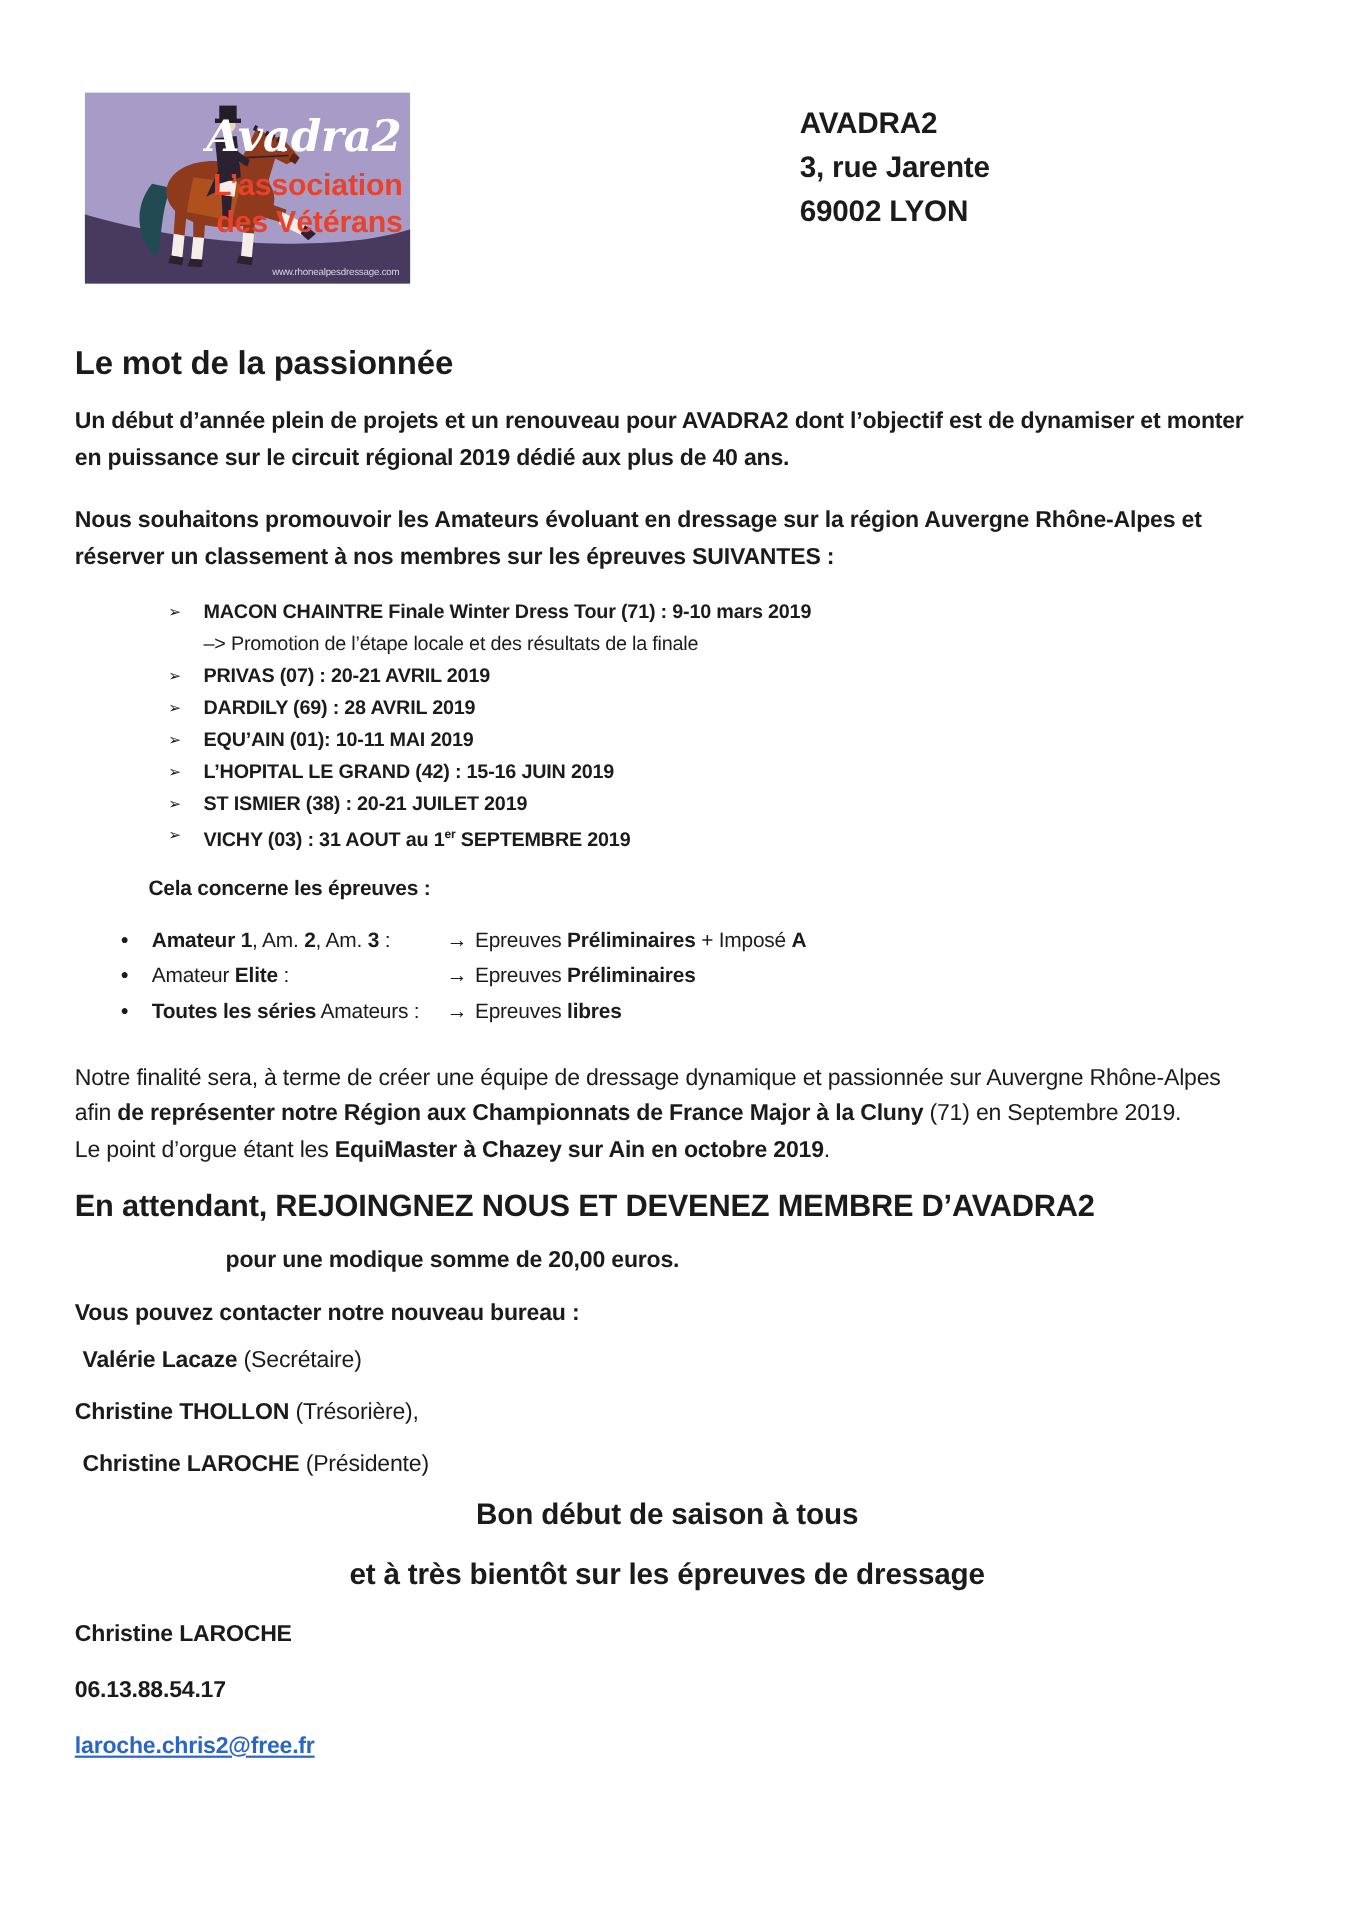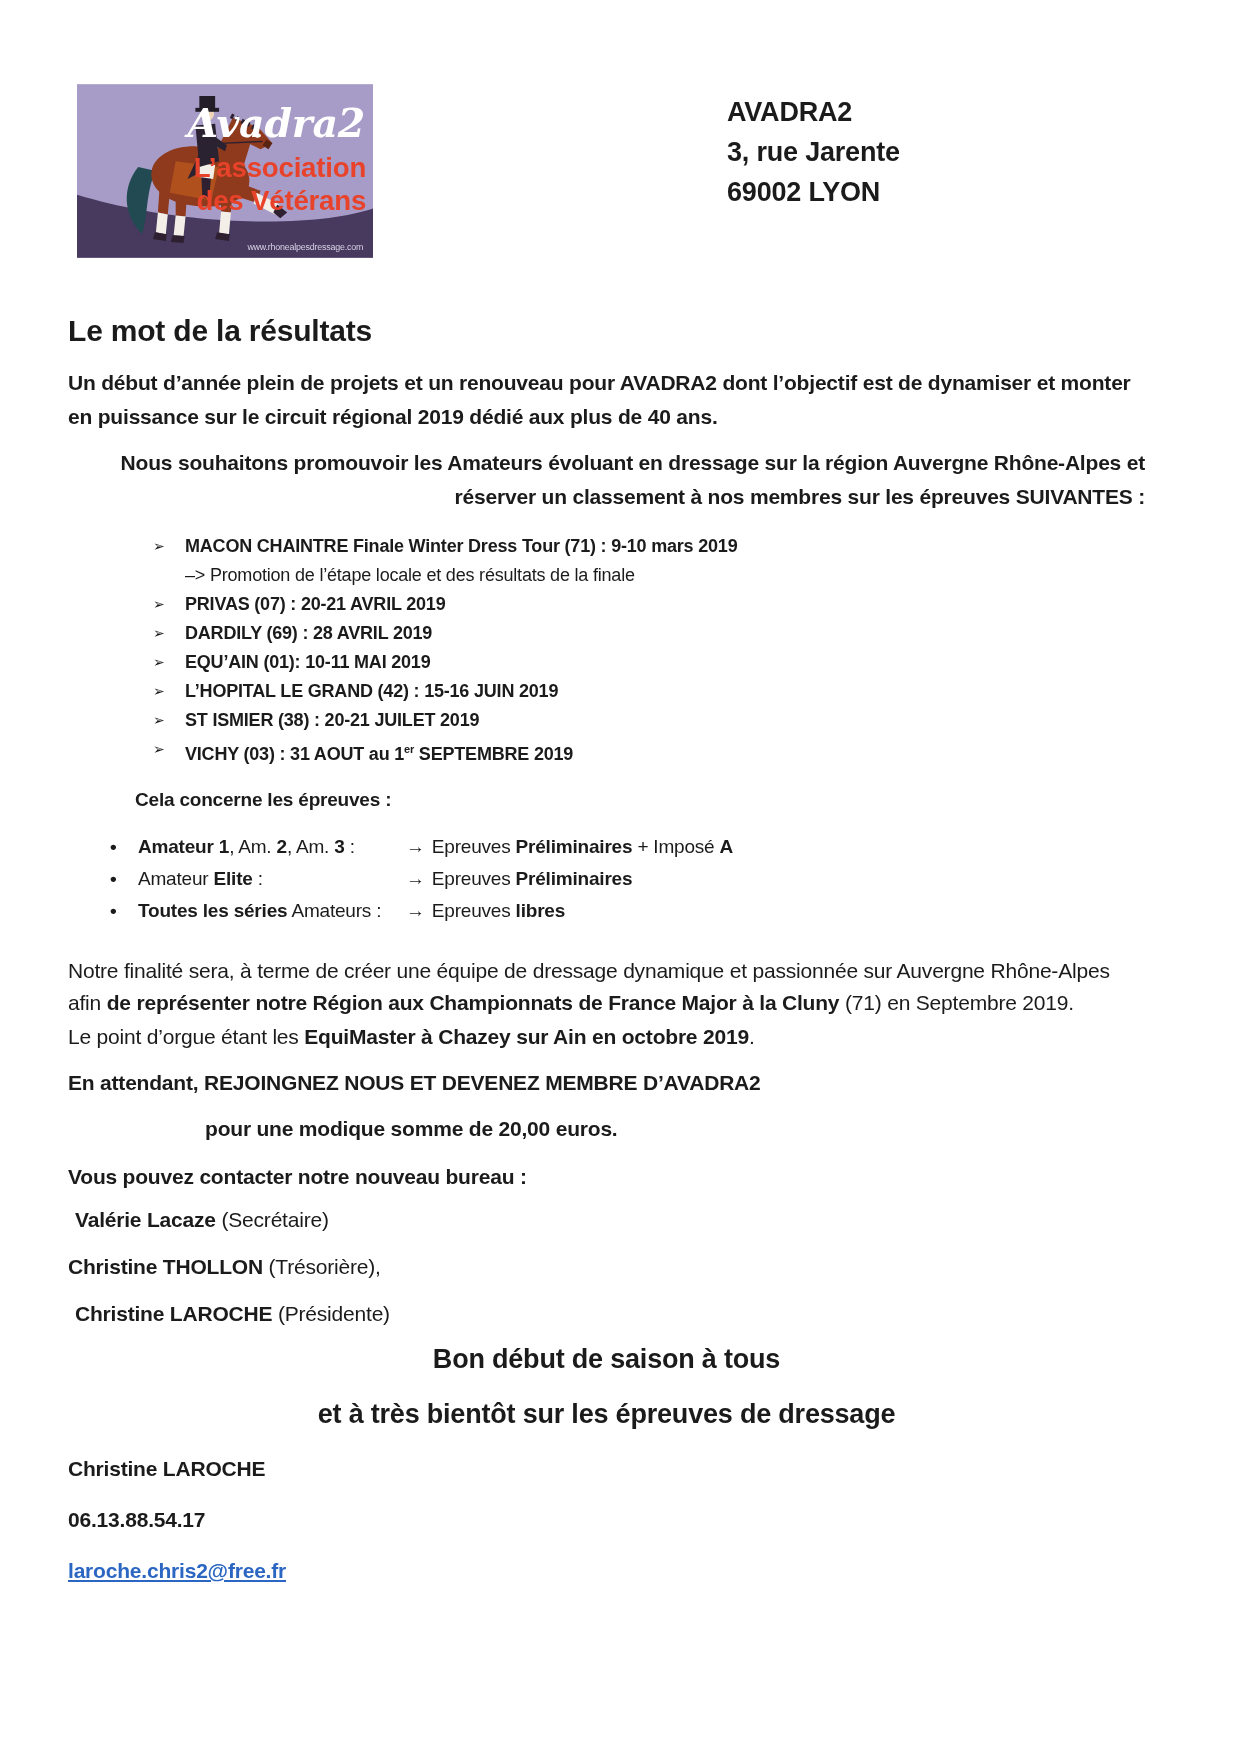--- a/index.html
+++ b/index.html
@@ -11,42 +11,42 @@
   .content{padding:0 58px 0 68px;}
 
   
   .header{position:relative;height:259px;}
   .logo{position:absolute;left:77px;top:83px;width:296px;height:176px;display:block;}
   .address{position:absolute;left:727px;top:92px;font-weight:700;font-size:27px;line-height:40px;}
 
   
   .title{font-size:30px;font-weight:700;margin-top:55px;}
   .para{font-size:21px;font-weight:700;line-height:34px;margin-top:18px;max-width:1115px;}
-  .para + .para{margin-top:12px;text-align:right;}
+  .para + .para{margin-top:22px;}
 
   
   .events{margin-top:18px;font-size:18px;font-weight:700;}
   .event-row{position:relative;padding-left:117px;line-height:29px;}
   .event-marker{position:absolute;left:85px;top:0;font-size:14px;font-weight:400;}
   .event-note{font-weight:400;font-size:18px;padding-left:117px;line-height:29px;}
   sup{font-size:11px;}
 
   .cela{margin-top:20px;padding-left:67px;font-size:19px;font-weight:700;}
 
   
   .epreuves{margin-top:20px;font-size:19px;font-weight:400;}
   .ep-row{display:flex;padding-left:42px;line-height:32px;}
   .ep-bullet{width:28px;font-weight:700;}
   .ep-label{width:268px;}
   .ep-arrow{font-weight:700;margin-right:7px;}
   .b{font-weight:700;}
 
   .finalite{font-size:21px;font-weight:400;line-height:32px;margin-top:28px;max-width:1118px;}
   .orgue{font-size:21px;font-weight:400;margin-top:6px;}
-  .attendant{font-size:21px;font-weight:700;margin-top:22px;}
+  .attendant{font-size:28px;font-weight:700;margin-top:22px;}
   .somme{font-size:21px;font-weight:700;margin-top:22px;padding-left:137px;}
   .bureau-heading{font-size:21px;font-weight:700;margin-top:24px;}
   .member{font-size:21px;margin-top:14px;line-height:33px;}
   .member .name{font-weight:700;}
   .member .role{font-weight:400;}
   .member.indent{padding-left:7px;}
 
   
   .contact-line{margin-top:4px;padding-left:27px;font-size:26px;font-weight:700;white-space:pre-wrap;}
   a{color:#2a66c2;}
@@ -108,21 +108,21 @@
     </svg>
 
     <div class="address">
       <div>AVADRA2</div>
       <div>3, rue Jarente</div>
       <div>69002 LYON</div>
     </div>
   </div>
 
   <div class="content">
-    <div class="title">Le mot de la résultats</div>
+    <div class="title">Le mot de la passionnée</div>
 
     <div class="para">Un début d’année plein de projets et un renouveau pour AVADRA2 dont l’objectif est de dynamiser et monter en puissance sur le circuit régional 2019 dédié aux plus de 40 ans.</div>
     <div class="para">Nous souhaitons promouvoir les Amateurs évoluant en dressage sur la région Auvergne Rhône-Alpes et réserver un classement à nos membres sur les épreuves SUIVANTES :</div>
 
     <div class="events">
         <div class="event-row"><span class="event-marker">➢</span><span>MACON CHAINTRE Finale Winter Dress Tour (71) : 9-10 mars 2019</span></div>
         <div class="event-note">–&gt; Promotion de l’étape locale et des résultats de la finale</div>
         <div class="event-row"><span class="event-marker">➢</span><span>PRIVAS (07) : 20-21 AVRIL 2019</span></div>
         <div class="event-row"><span class="event-marker">➢</span><span>DARDILY (69) : 28 AVRIL 2019</span></div>
         <div class="event-row"><span class="event-marker">➢</span><span>EQU’AIN (01): 10-11 MAI 2019</span></div>

